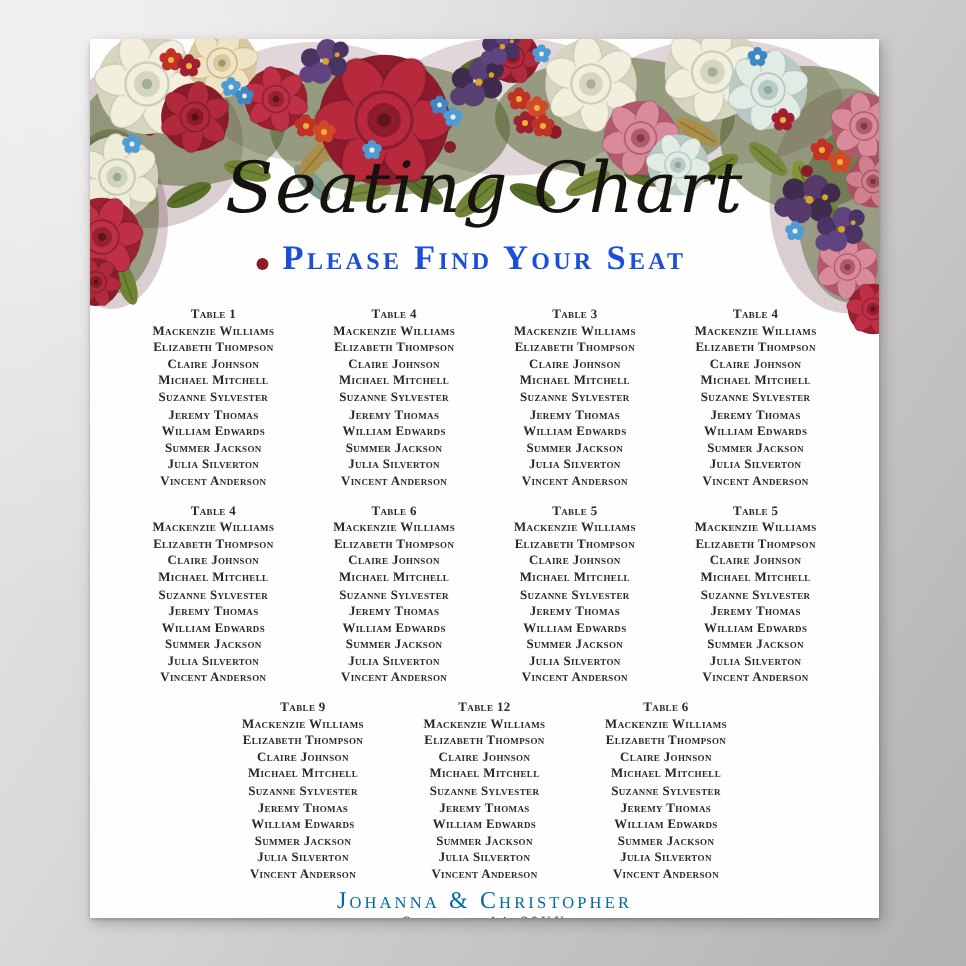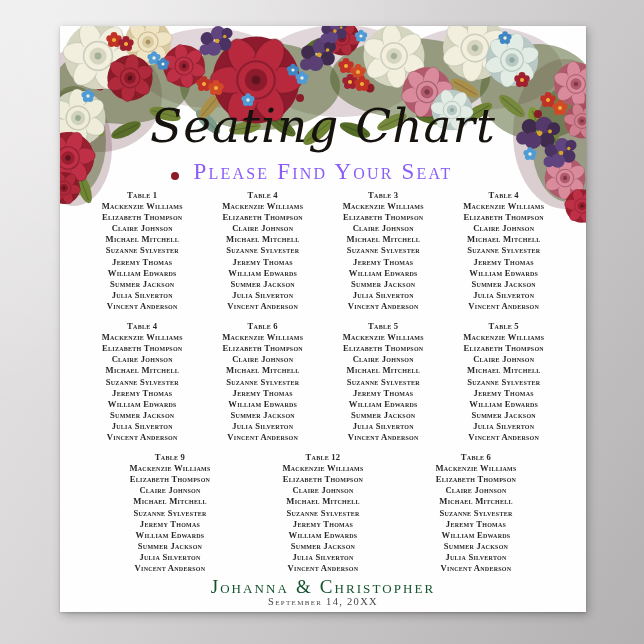--- a/index.html
+++ b/index.html
@@ -16,32 +16,32 @@
     box-shadow:2px 3px 9px rgba(0,0,0,.25),0 1px 2px rgba(0,0,0,.18);
   }
   .garland{position:absolute;top:0;left:0;display:block;pointer-events:none;}
   .content{position:relative;height:100%;text-align:center;}
   .title{
     margin:74px 0 0;font-family:"DejaVu Serif",serif;font-style:italic;font-weight:400;
     font-size:47px;line-height:52px;color:#16130f;letter-spacing:1px;
   }
   .subtitle{
     margin:7px 0 0;font-size:23px;line-height:25px;font-variant:small-caps;
-    letter-spacing:2.2px;color:#8b5cf6;font-weight:400;
+    letter-spacing:2.2px;color:#1d4ed8;font-weight:700;
   }
   .row{display:grid;padding:0 22px;}
-  .row4{grid-template-columns:repeat(4,1fr);margin-top:6px;}
+  .row4{grid-template-columns:repeat(4,1fr);margin-top:20px;}
   .row4.second{margin-top:9px;}
-  .row3c{grid-template-columns:repeat(3,121px);justify-content:center;padding:0;margin-top:9px;gap:32px;}
+  .row3c{grid-template-columns:repeat(3,121px);justify-content:center;padding:0;margin-top:9px;}
   .table-title,.guest{
     font-size:8.6px;line-height:11.1px;font-weight:700;font-variant:small-caps;
     letter-spacing:.25px;color:#2b2927;white-space:nowrap;
   }
   .footer{margin-top:3px;}
-  .couple{font-size:19px;line-height:19px;font-variant:small-caps;letter-spacing:2.1px;color:#14532d;}
+  .couple{font-size:16px;line-height:19px;font-variant:small-caps;letter-spacing:2.1px;color:#0369a1;}
   .date{font-size:10.5px;line-height:12px;font-variant:small-caps;letter-spacing:1.3px;color:#4a4848;}
 </style>
 </head>
 <body>
 
 <div class="poster">
 
   <svg class="garland" width="526" height="212" viewBox="0 0 526 212" aria-hidden="true">
     <defs>
       <g id="rose">

